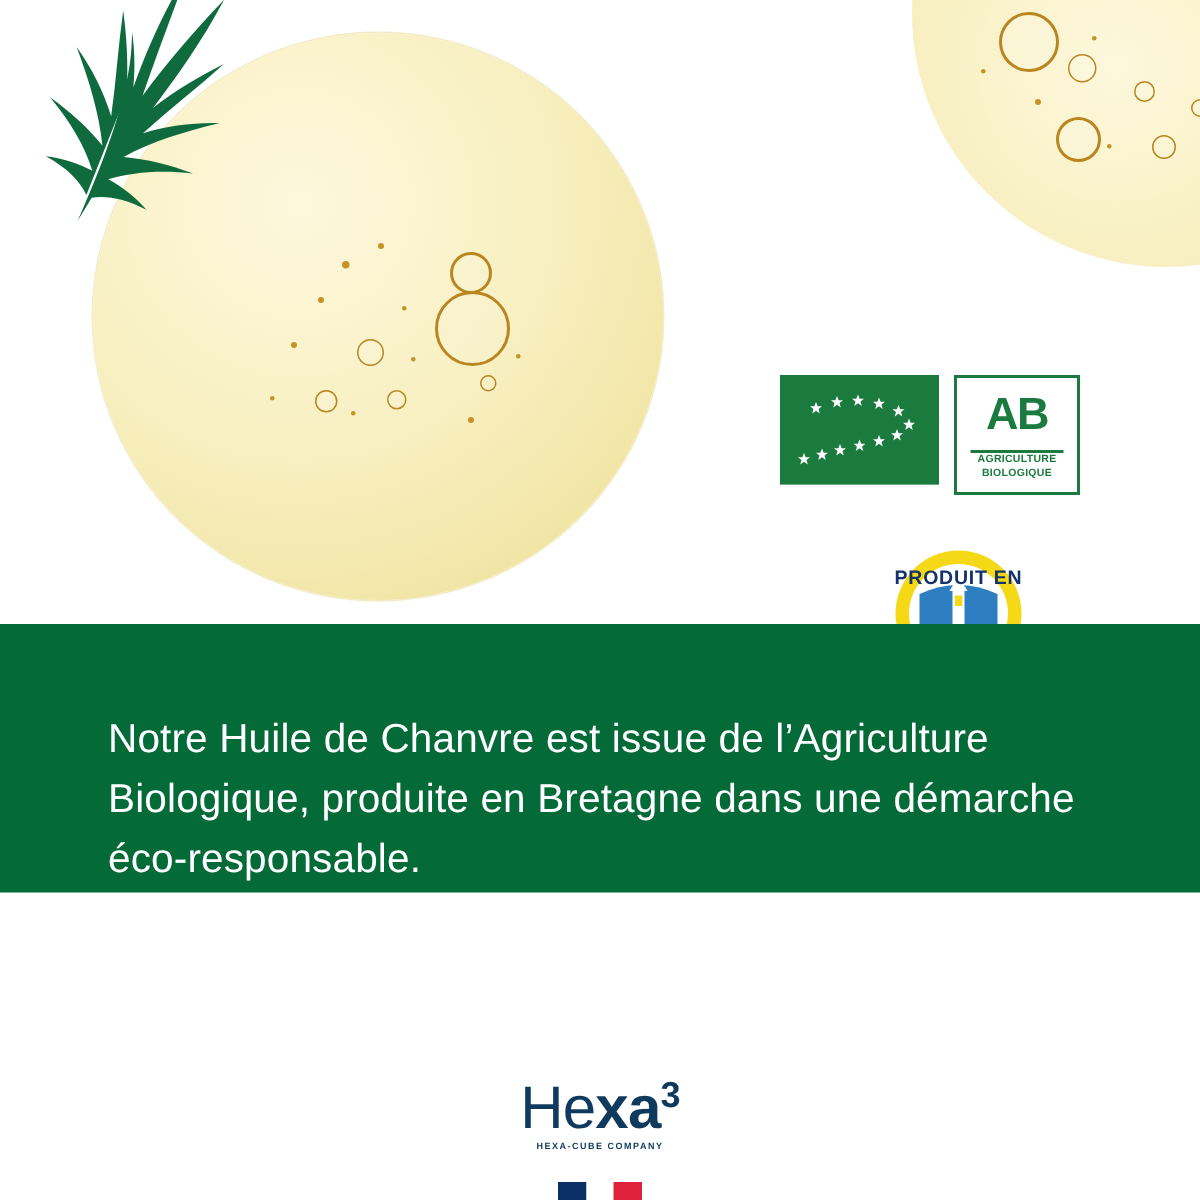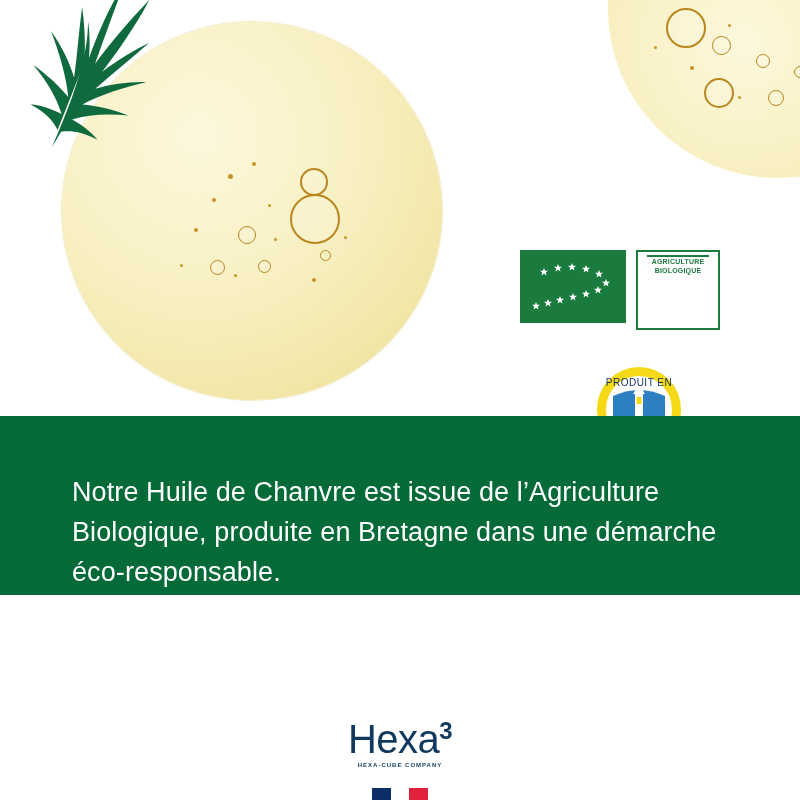--- a/index.html
+++ b/index.html
@@ -121,22 +121,22 @@
   
   .bzh-badge {
     position: absolute;
     left: 586px;
     top: 366px;
     width: 106px;
     height: 86px;
   }
   .bzh-badge .bzh-text {
     position: absolute;
-    font-size: 10px;
-    font-weight: normal;
+    font-size: 13px;
+    font-weight: bold;
     color: #13326b;
     letter-spacing: 0.5px;
   }
   .bzh-top-text {
     top: 11px;
     left: 50%;
     transform: translateX(-50%);
     width: 90px;
     text-align: center;
   }
@@ -178,21 +178,21 @@
     top: 90px;
     width: 800px;
     text-align: center;
   }
   .brand .wordmark {
     font-size: 40px;
     color: #103a5d;
     letter-spacing: -0.5px;
     line-height: 42px;
   }
-  .brand .wordmark .bold { font-weight: normal; }
+  .brand .wordmark .bold { font-weight: bold; }
   .brand .wordmark .sup {
     font-size: 24px;
     vertical-align: super;
     font-weight: bold;
   }
   .brand .tagline {
     font-size: 6px;
     color: #103a5d;
     letter-spacing: 1px;
     margin-top: 2px;
@@ -278,20 +278,21 @@
             <polygon points="0,-4 1.1,-1.2 4,-1.2 1.7,0.7 2.5,3.6 0,1.8 -2.5,3.6 -1.7,0.7 -4,-1.2 -1.1,-1.2" transform="translate(53,47)"></polygon>
             <polygon points="0,-4 1.1,-1.2 4,-1.2 1.7,0.7 2.5,3.6 0,1.8 -2.5,3.6 -1.7,0.7 -4,-1.2 -1.1,-1.2" transform="translate(40,50)"></polygon>
             <polygon points="0,-4 1.1,-1.2 4,-1.2 1.7,0.7 2.5,3.6 0,1.8 -2.5,3.6 -1.7,0.7 -4,-1.2 -1.1,-1.2" transform="translate(28,53)"></polygon>
             <polygon points="0,-4 1.1,-1.2 4,-1.2 1.7,0.7 2.5,3.6 0,1.8 -2.5,3.6 -1.7,0.7 -4,-1.2 -1.1,-1.2" transform="translate(16,56)"></polygon>
           </g>
         </g>
       </svg>
     </div>
 
     <div class="ab-logo">
+      <span class="ab-big">AB</span>
       <div class="ab-rule"></div>
       <span class="ab-sub">AGRICULTURE</span>
       <span class="ab-sub">BIOLOGIQUE</span>
     </div>
 
     <div class="bzh-badge">
       <svg viewBox="0 0 106 86" width="106" height="86" aria-hidden="true">
         <circle cx="53" cy="43" r="42" fill="#f5d916"></circle>
         <circle cx="53" cy="43" r="33" fill="#ffffff"></circle>
         <path d="M27 30 Q53 18 79 30 L79 58 Q53 70 27 58 Z" fill="#2e7fc1"></path>

